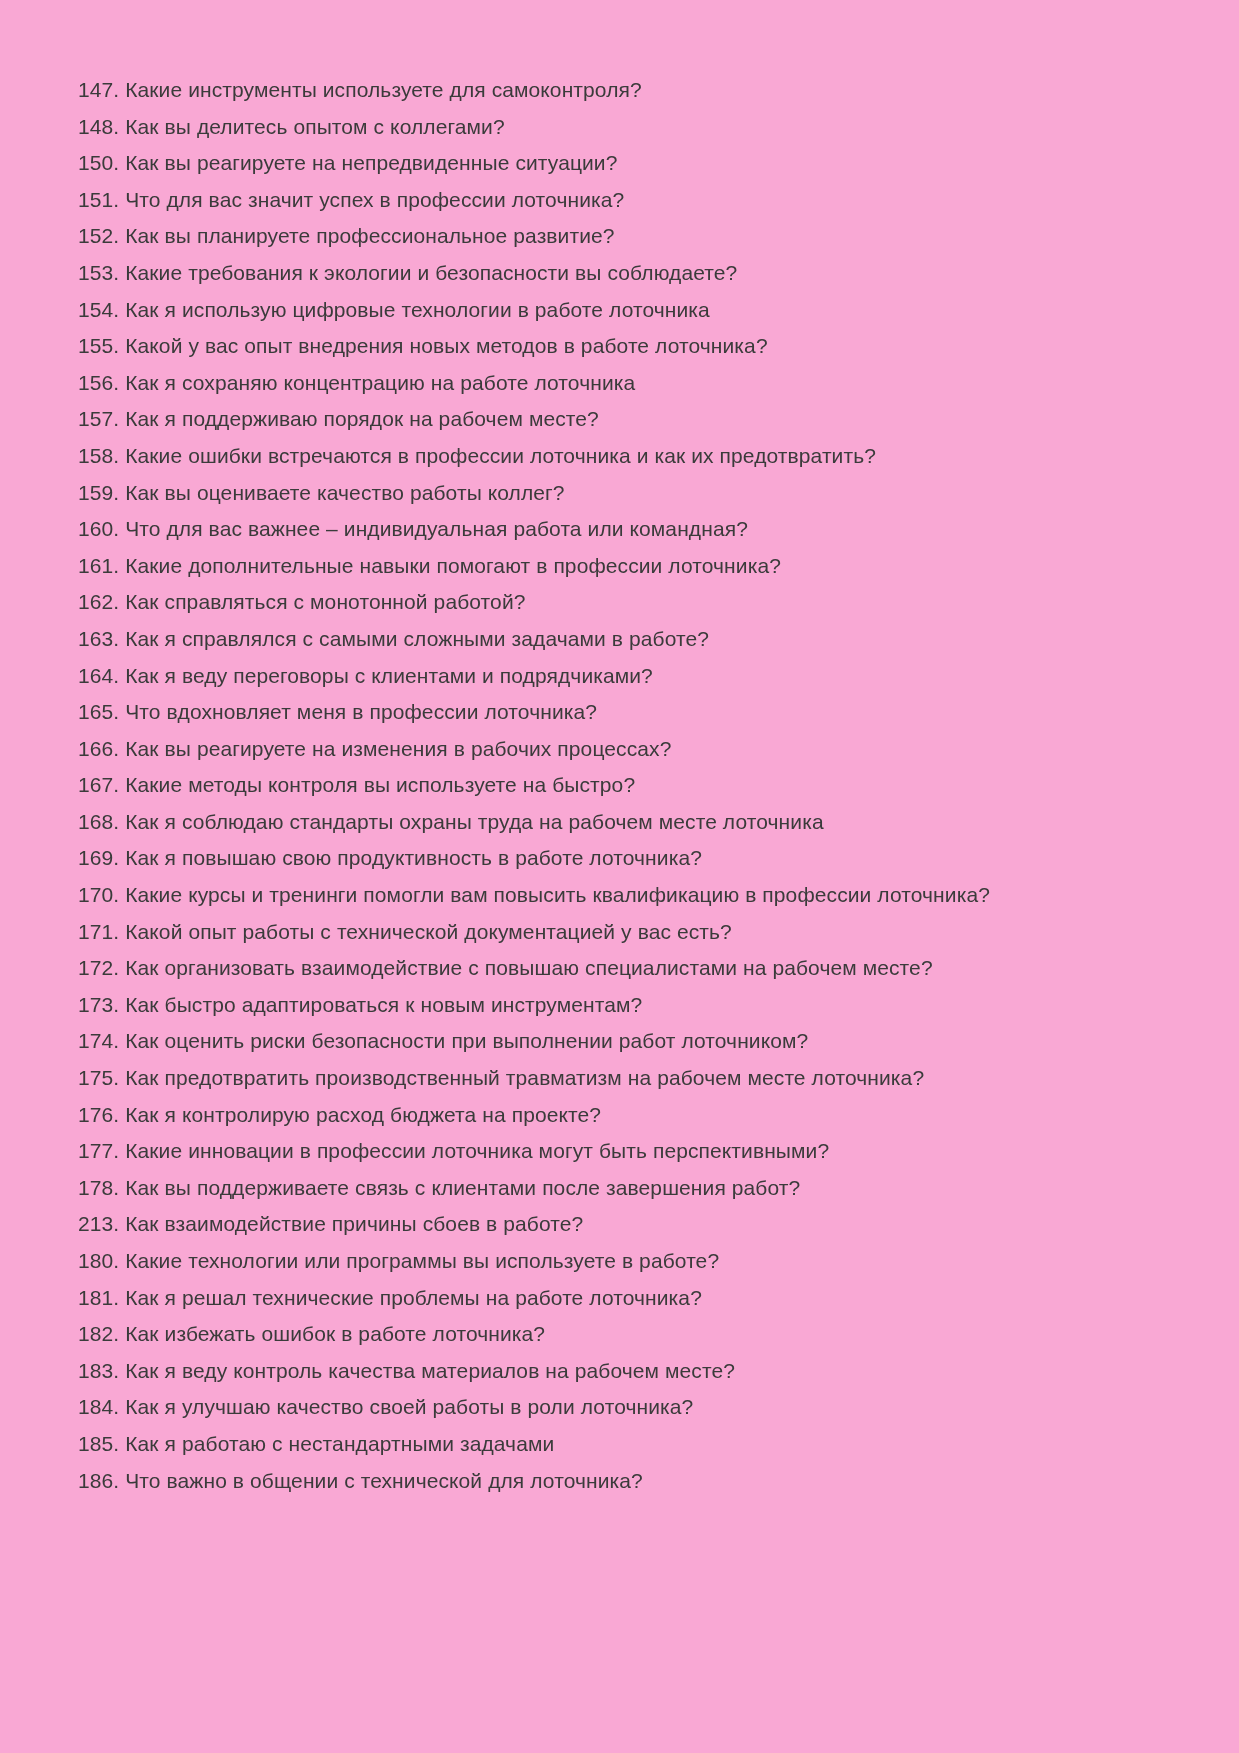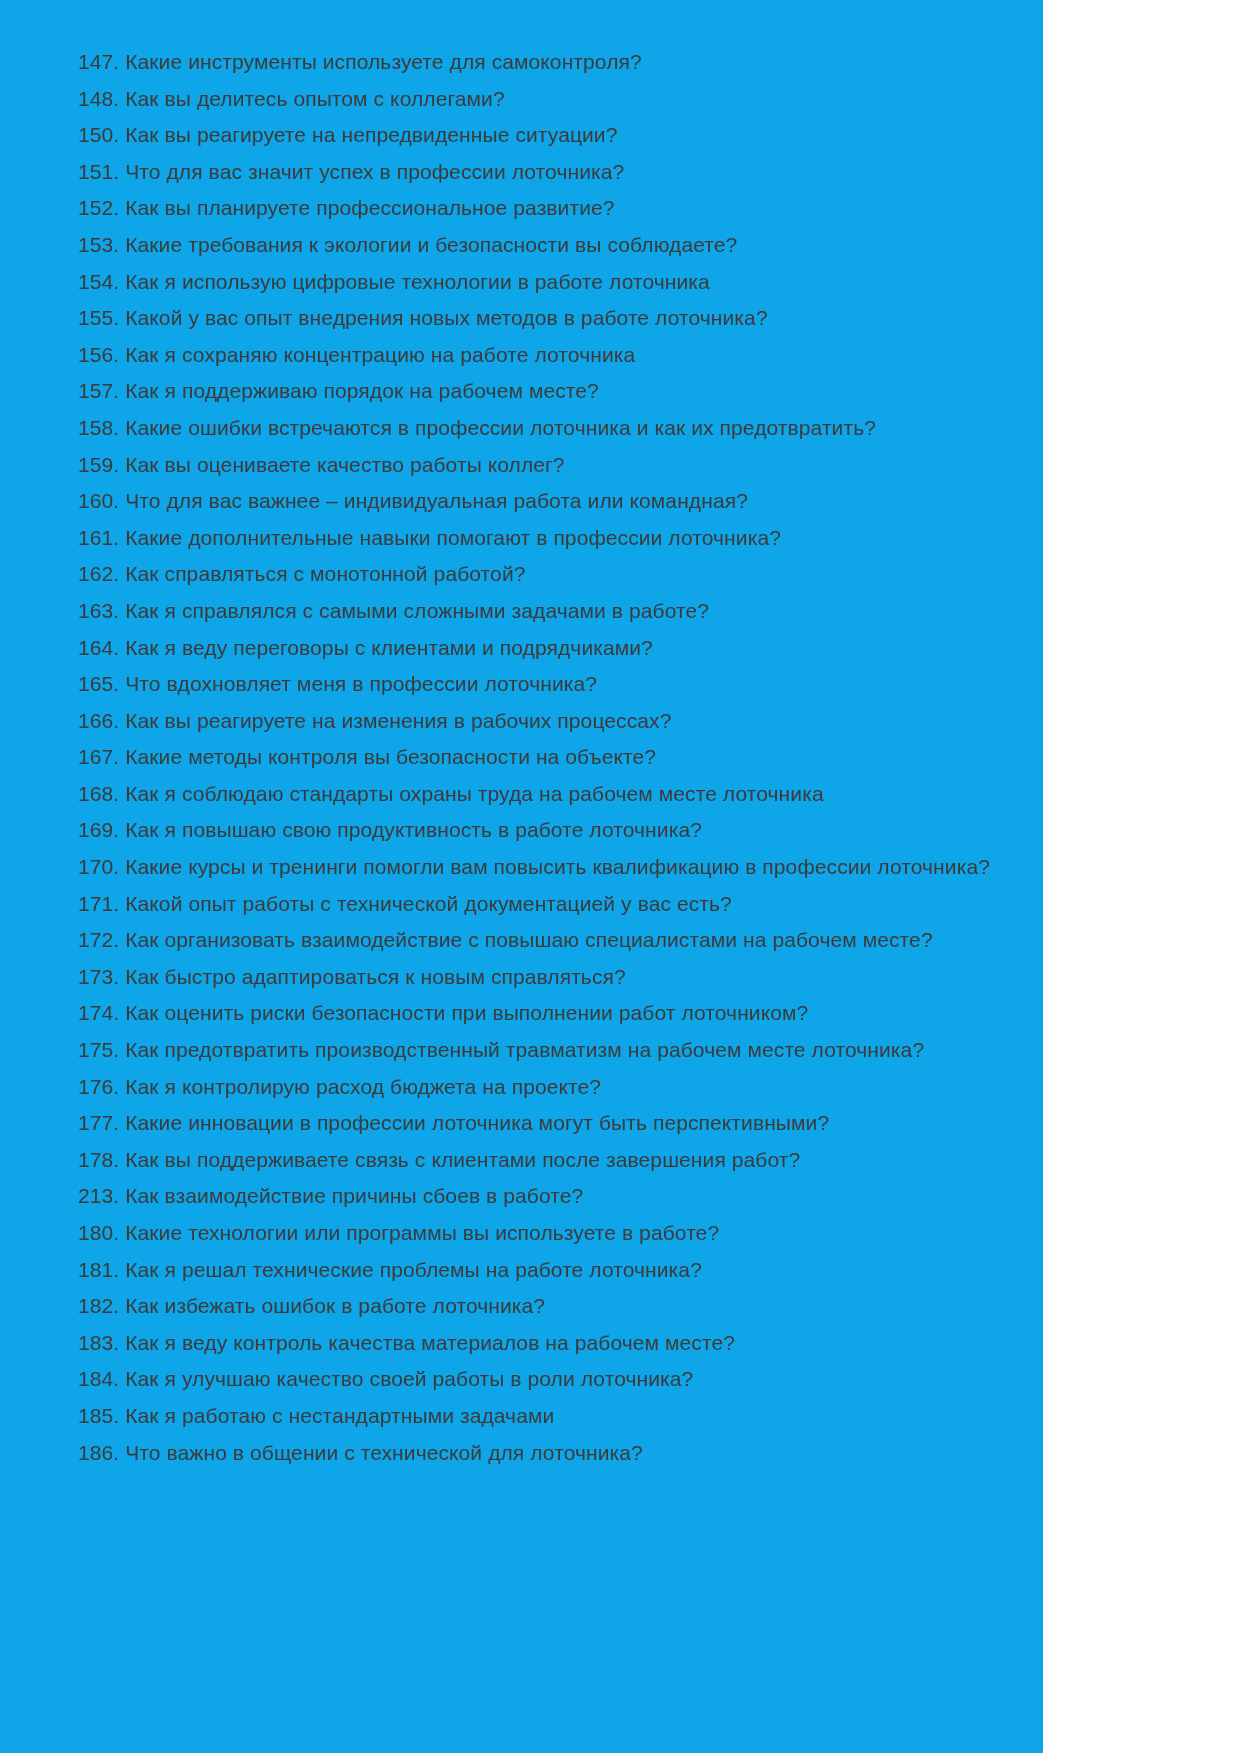--- a/index.html
+++ b/index.html
@@ -6,24 +6,24 @@
   html, body {
     width: 1239px;
     height: 1753px;
     background: #ffffff;
     overflow: hidden;
   }
   body {
     font-family: "Liberation Sans", "DejaVu Sans", sans-serif;
   }
   .page {
-    width: 1043px;
+    width: 1239px;
     height: 1753px;
-    background: #0ea5e9;
-    padding: 44px 40px 0 78px;
+    background: #f9a8d4;
+    padding: 72px 40px 0 78px;
   }
   .q-row {
     height: 36.6px;
     line-height: 36.6px;
     font-size: 21px;
     color: #3b3b3b;
     white-space: nowrap;
     letter-spacing: 0.1px;
   }
   .q-num {
@@ -70,33 +70,33 @@
   <div class="q-row"><span class="q-num">162.</span> <span class="q-text">Как справляться с монотонной работой?</span></div>
 
   <div class="q-row"><span class="q-num">163.</span> <span class="q-text">Как я справлялся с самыми сложными задачами в работе?</span></div>
 
   <div class="q-row"><span class="q-num">164.</span> <span class="q-text">Как я веду переговоры с клиентами и подрядчиками?</span></div>
 
   <div class="q-row"><span class="q-num">165.</span> <span class="q-text">Что вдохновляет меня в профессии лоточника?</span></div>
 
   <div class="q-row"><span class="q-num">166.</span> <span class="q-text">Как вы реагируете на изменения в рабочих процессах?</span></div>
 
-  <div class="q-row"><span class="q-num">167.</span> <span class="q-text">Какие методы контроля вы безопасности на объекте?</span></div>
+  <div class="q-row"><span class="q-num">167.</span> <span class="q-text">Какие методы контроля вы используете на быстро?</span></div>
 
   <div class="q-row"><span class="q-num">168.</span> <span class="q-text">Как я соблюдаю стандарты охраны труда на рабочем месте лоточника</span></div>
 
   <div class="q-row"><span class="q-num">169.</span> <span class="q-text">Как я повышаю свою продуктивность в работе лоточника?</span></div>
 
   <div class="q-row"><span class="q-num">170.</span> <span class="q-text">Какие курсы и тренинги помогли вам повысить квалификацию в профессии лоточника?</span></div>
 
   <div class="q-row"><span class="q-num">171.</span> <span class="q-text">Какой опыт работы с технической документацией у вас есть?</span></div>
 
   <div class="q-row"><span class="q-num">172.</span> <span class="q-text">Как организовать взаимодействие с повышаю специалистами на рабочем месте?</span></div>
 
-  <div class="q-row"><span class="q-num">173.</span> <span class="q-text">Как быстро адаптироваться к новым справляться?</span></div>
+  <div class="q-row"><span class="q-num">173.</span> <span class="q-text">Как быстро адаптироваться к новым инструментам?</span></div>
 
   <div class="q-row"><span class="q-num">174.</span> <span class="q-text">Как оценить риски безопасности при выполнении работ лоточником?</span></div>
 
   <div class="q-row"><span class="q-num">175.</span> <span class="q-text">Как предотвратить производственный травматизм на рабочем месте лоточника?</span></div>
 
   <div class="q-row"><span class="q-num">176.</span> <span class="q-text">Как я контролирую расход бюджета на проекте?</span></div>
 
   <div class="q-row"><span class="q-num">177.</span> <span class="q-text">Какие инновации в профессии лоточника могут быть перспективными?</span></div>
 
   <div class="q-row"><span class="q-num">178.</span> <span class="q-text">Как вы поддерживаете связь с клиентами после завершения работ?</span></div>

